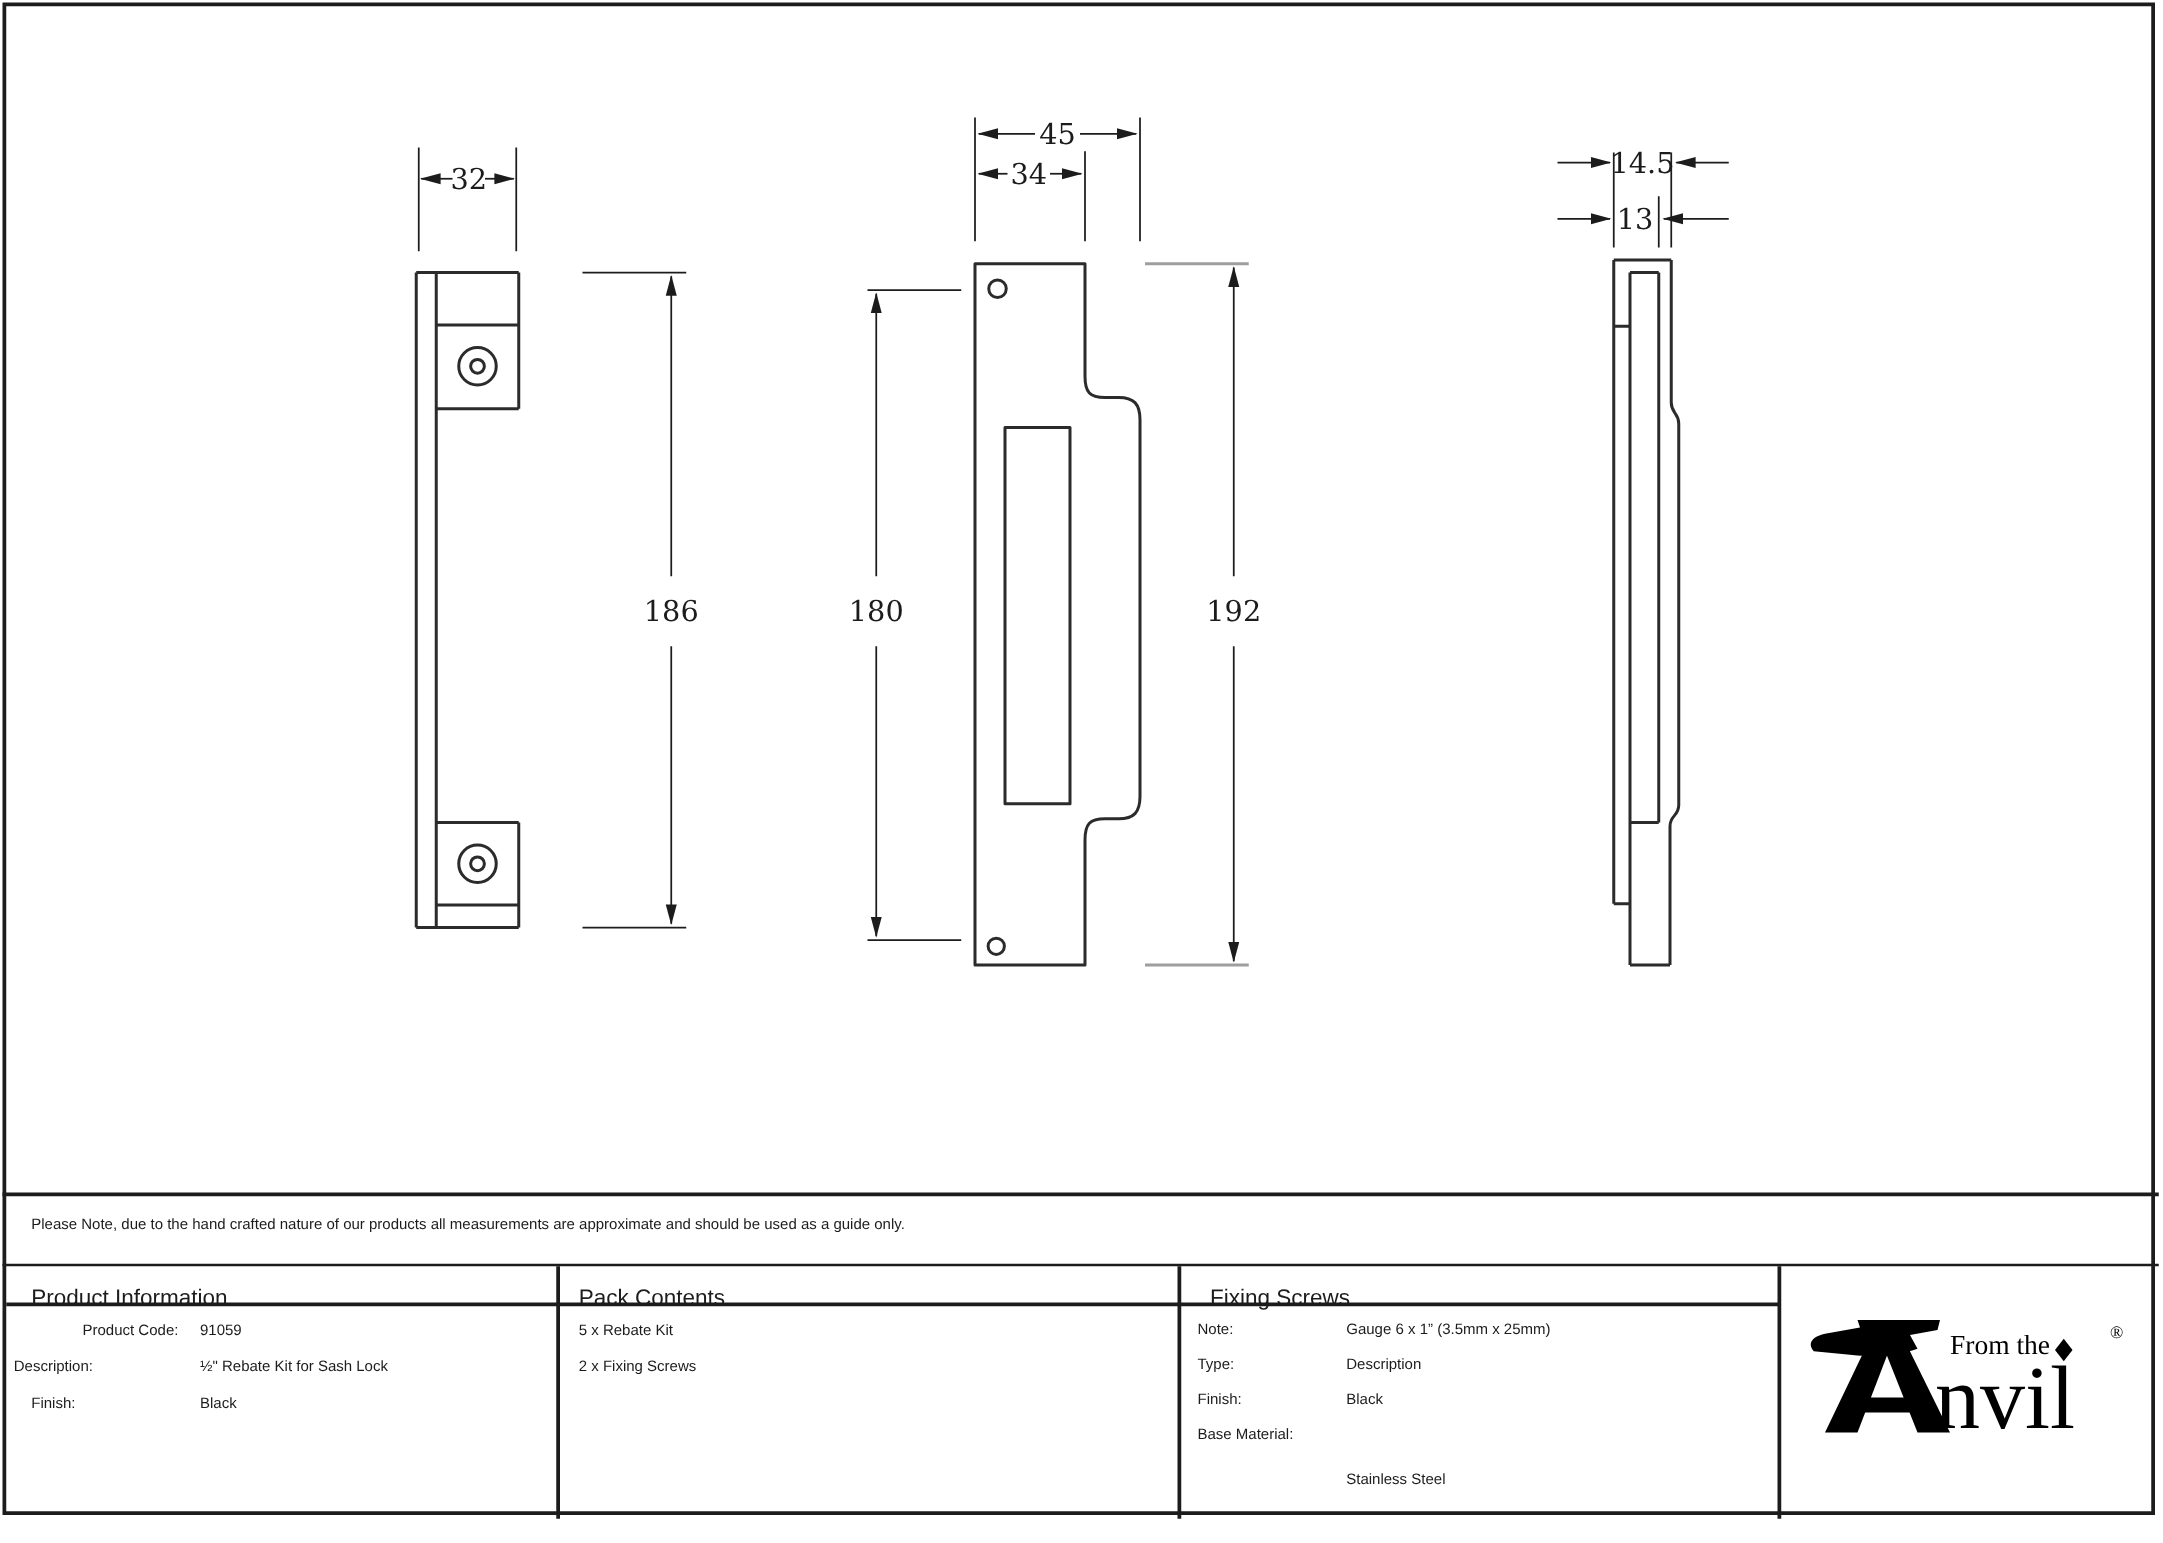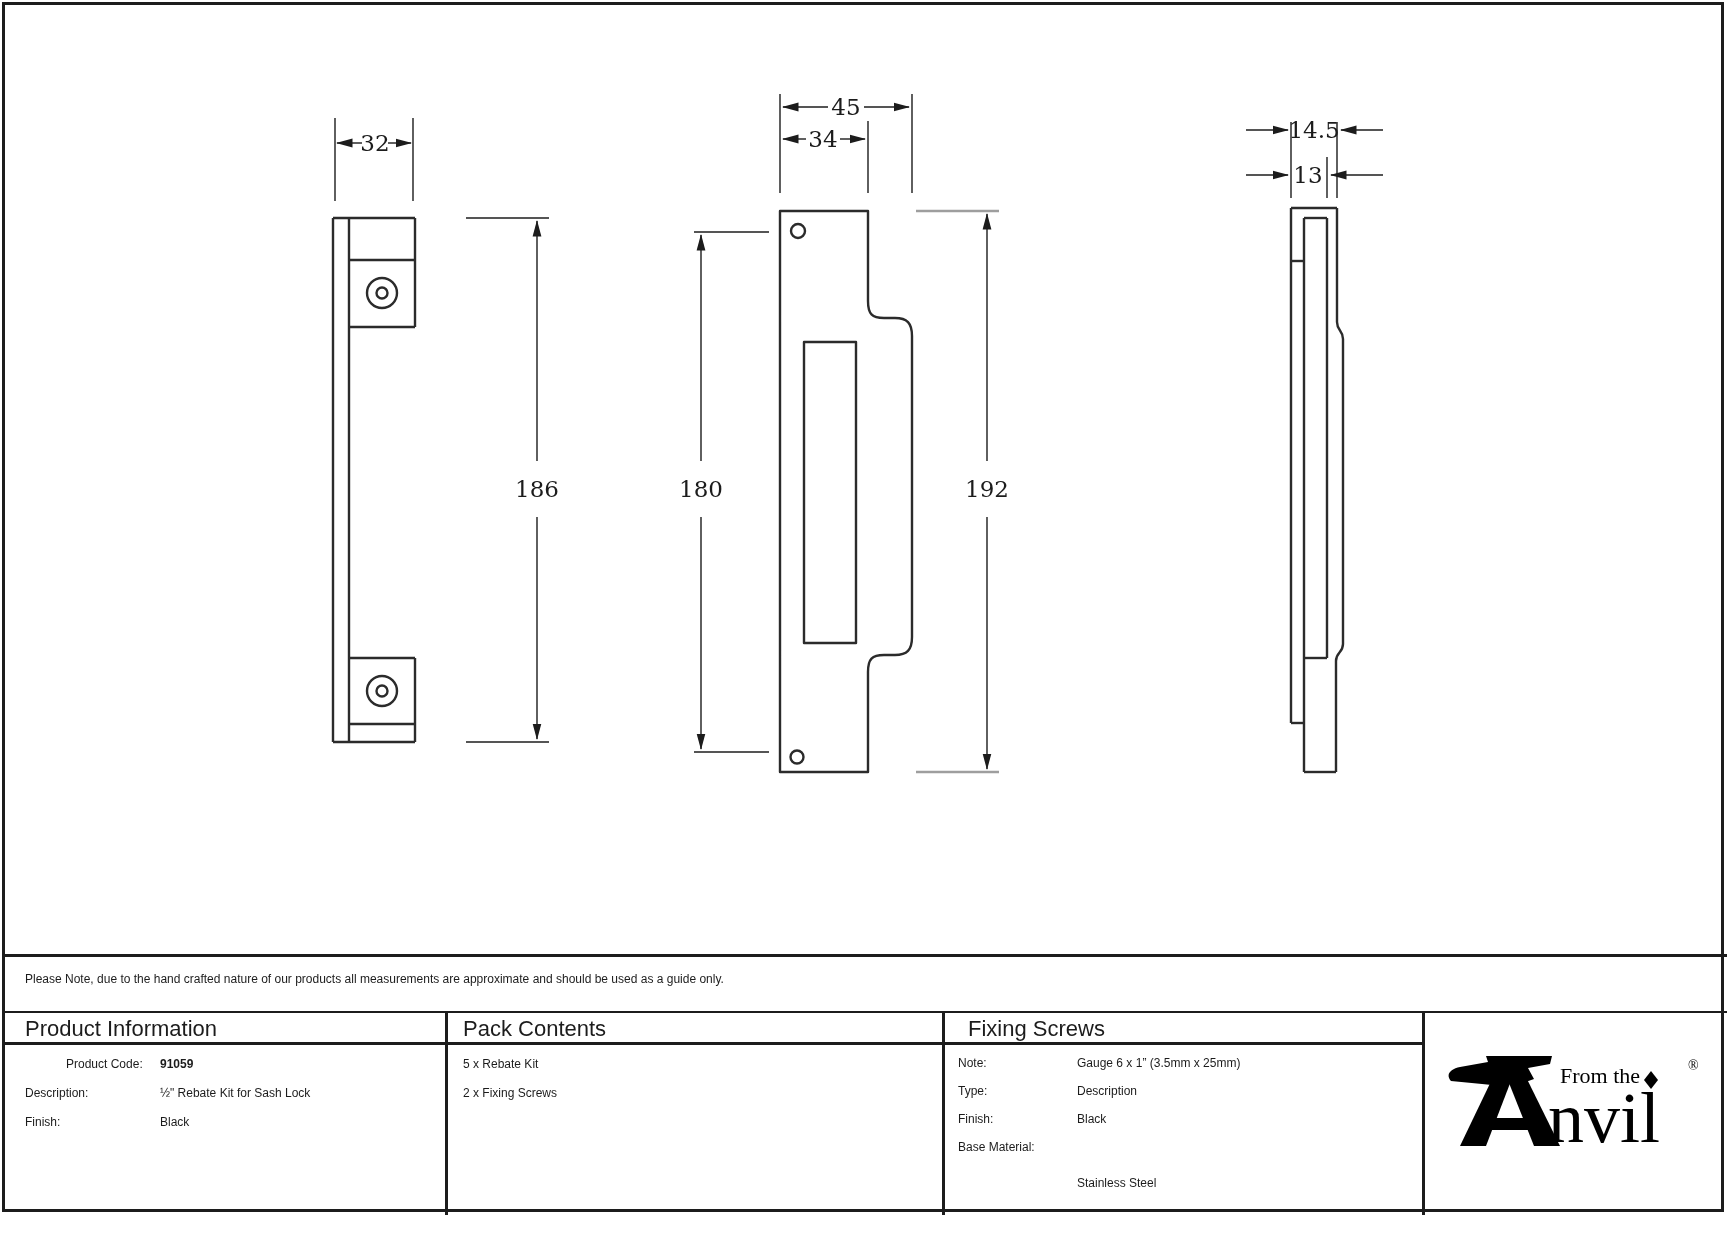--- a/index.html
+++ b/index.html
@@ -13,21 +13,21 @@
   }
   #frame{position:absolute;left:2px;top:2px;width:1722px;height:1210px;border:3px solid #1c1c1c;box-sizing:border-box;}
   svg{position:absolute;left:0;top:0;}
   .pline{stroke:#2b2b2b;stroke-width:2.4;fill:none;stroke-linejoin:round;stroke-linecap:butt;}
   .dline{stroke:#1c1c1c;stroke-width:1.4;fill:none;}
   .gline{stroke:#9e9e9e;stroke-width:2.4;fill:none;}
   .dimtxt{font-family:"DejaVu Serif", serif;font-size:23px;fill:#1c1c1c;text-anchor:middle;}
   
   .hline,.vline{position:absolute;background:#1c1c1c;}
   .cellText{position:absolute;font-size:12px;white-space:nowrap;}
-  .hdr{font-size:22px;}
+  .hdr{font-size:18px;margin-top:12px;}
   .lbl{}
   .val{}
   
   #logo{position:absolute;left:1448px;top:1056px;width:262px;height:100px;}
   .logoTag{font-family:"Liberation Serif", serif;}
   .logoName{font-family:"Liberation Serif", serif;}
 </style>
 </head>
 <body>
 
@@ -161,22 +161,22 @@
     <div class="vline" style="left:1422px;top:1013px;width:2.5px;height:202px;"></div>
 
     <div class="cellText" style="left:25px;top:972px;">Please Note, due to the hand crafted nature of our products all measurements are approximate and should be used as a guide only.</div>
 
     <div class="cellText hdr" style="left:25px;top:1016px;">Product Information</div>
     <div class="cellText hdr" style="left:463px;top:1016px;">Pack Contents</div>
     <div class="cellText hdr" style="left:968px;top:1016px;">Fixing Screws</div>
 
     <div>
       <div class="cellText lbl" style="left:25px;top:1057px;margin-left:41px;">Product Code:</div>
-      <div class="cellText val" style="left:160px;top:1057px;font-weight:bold;">91059</div>
-      <div class="cellText lbl" style="left:25px;top:1086px;">Description:</div>
+      <div class="cellText val" style="left:160px;top:1057px;">91059</div>
+      <div class="cellText lbl" style="left:11px;top:1086px;">Description:</div>
       <div class="cellText val" style="left:160px;top:1086px;">½" Rebate Kit for Sash Lock</div>
       <div class="cellText lbl" style="left:25px;top:1115px;">Finish:</div>
       <div class="cellText val" style="left:160px;top:1115px;">Black</div>
     </div>
 
     <div>
       <div class="cellText" style="left:463px;top:1057px;">5 x Rebate Kit</div>
       <div class="cellText" style="left:463px;top:1086px;">2 x Fixing Screws</div>
     </div>
 

